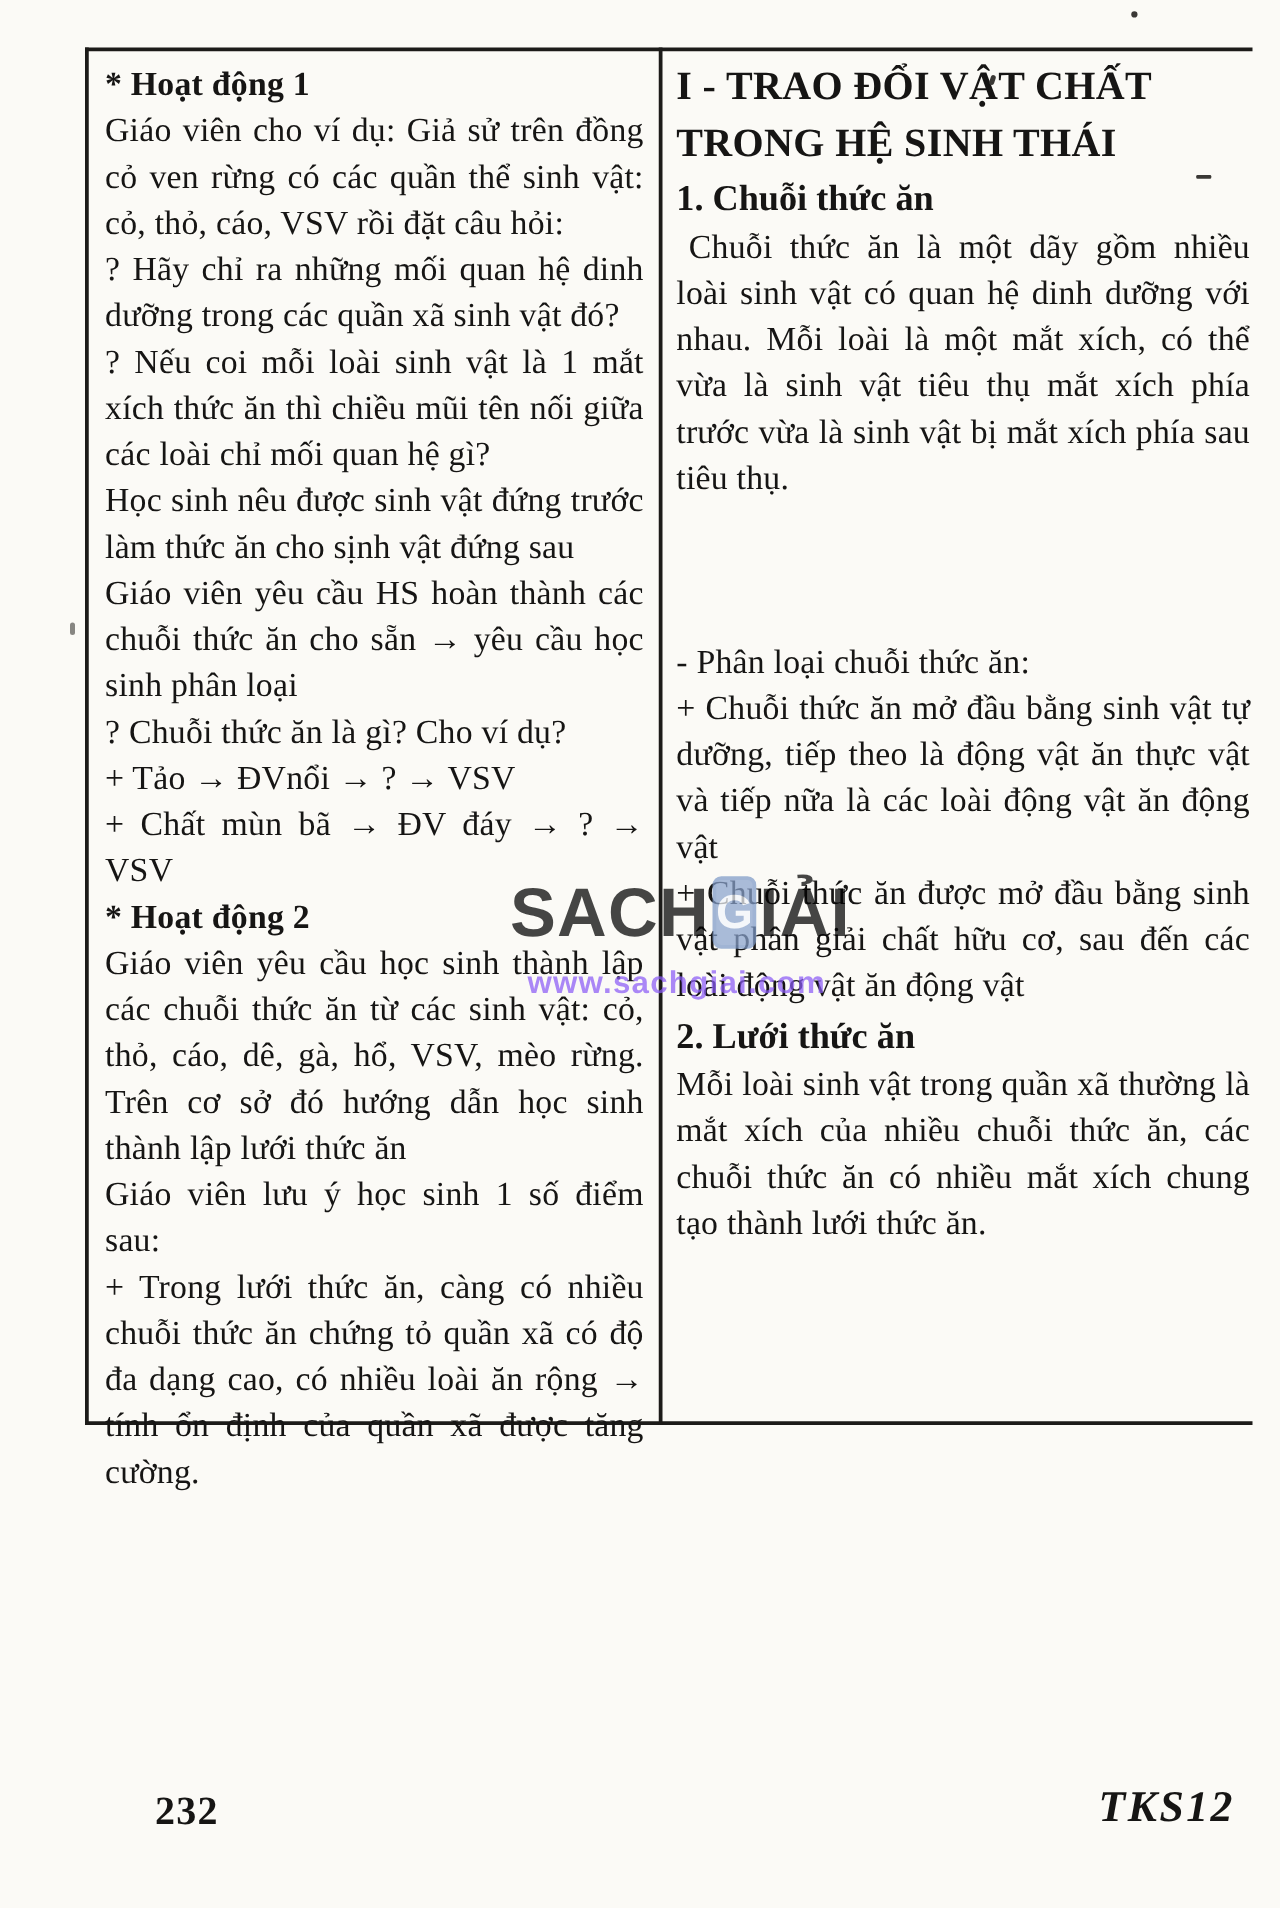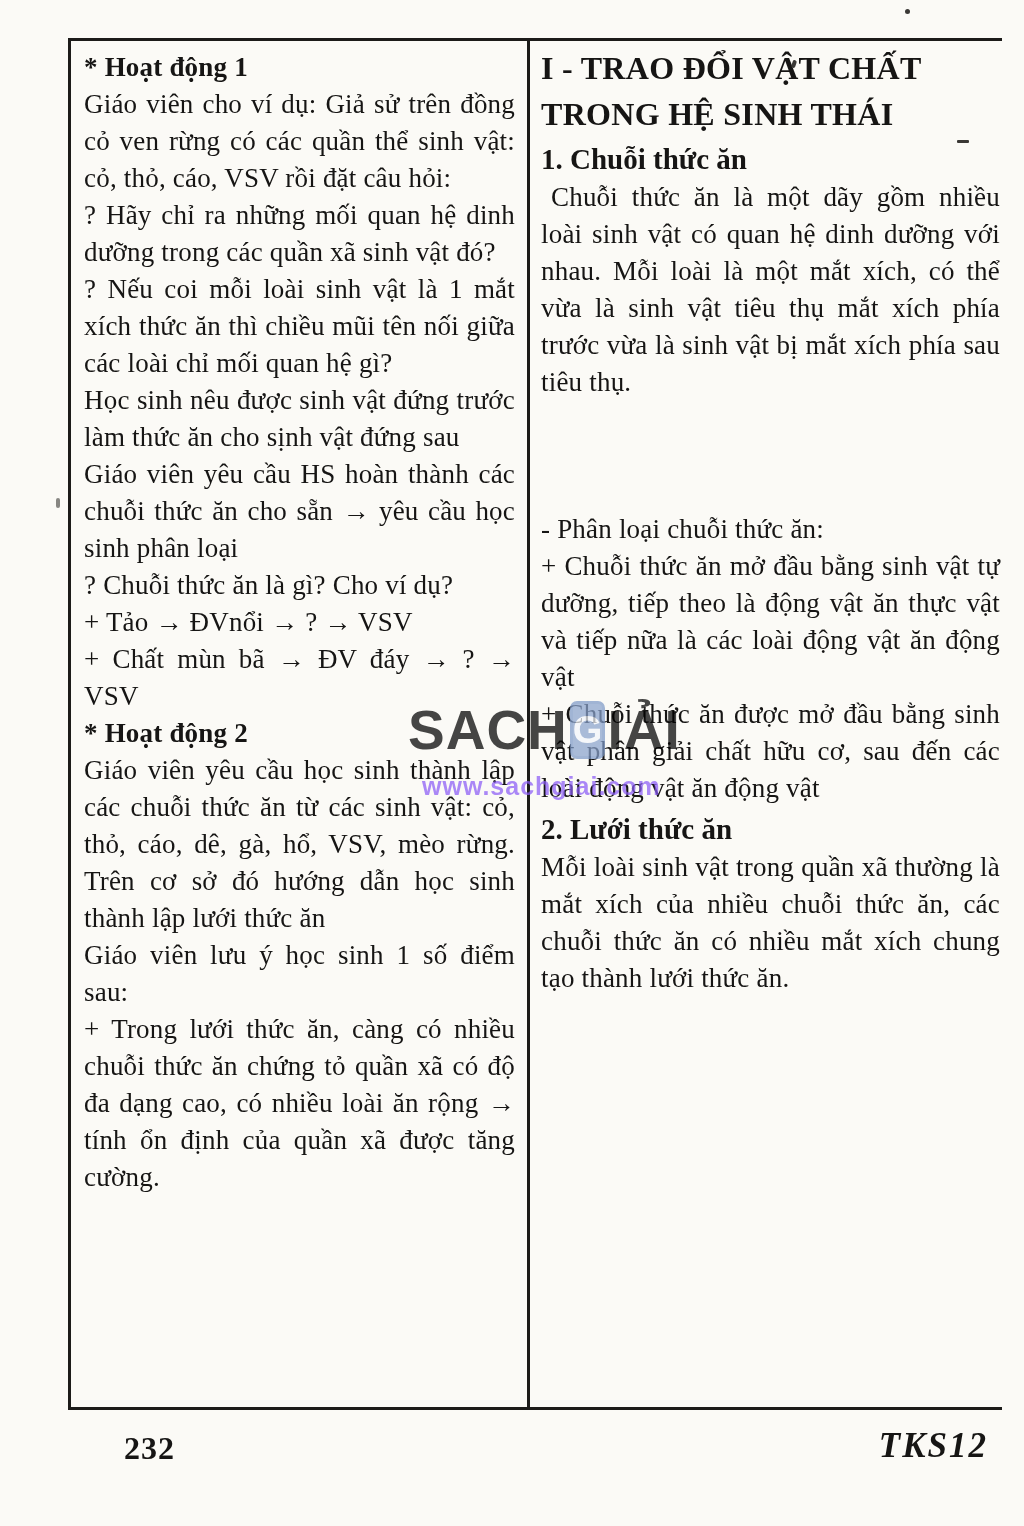--- a/index.html
+++ b/index.html
@@ -6,21 +6,21 @@
   body{
     width:1024px;height:1526px;position:relative;
     background:#fbfaf6;
     font-family:"Liberation Serif","DejaVu Serif",serif;
     color:#161514;
     overflow:hidden;
   }
   .sheet{position:absolute;inset:0;}
   
   .table-frame{
-    position:absolute;left:68px;top:38px;width:934px;height:1372px;
+    position:absolute;left:68px;top:38px;width:934px;height:1102px;
     border-top:3px solid #1c1b19;
     border-left:3px solid #1c1b19;
     border-bottom:3px solid #1c1b19;
     box-sizing:border-box;
   }
   .divider{
     position:absolute;left:456px;top:-3px;bottom:-3px;width:3px;
     background:#1c1b19;
   }
   .col{position:absolute;top:0;bottom:0;box-sizing:border-box;}

